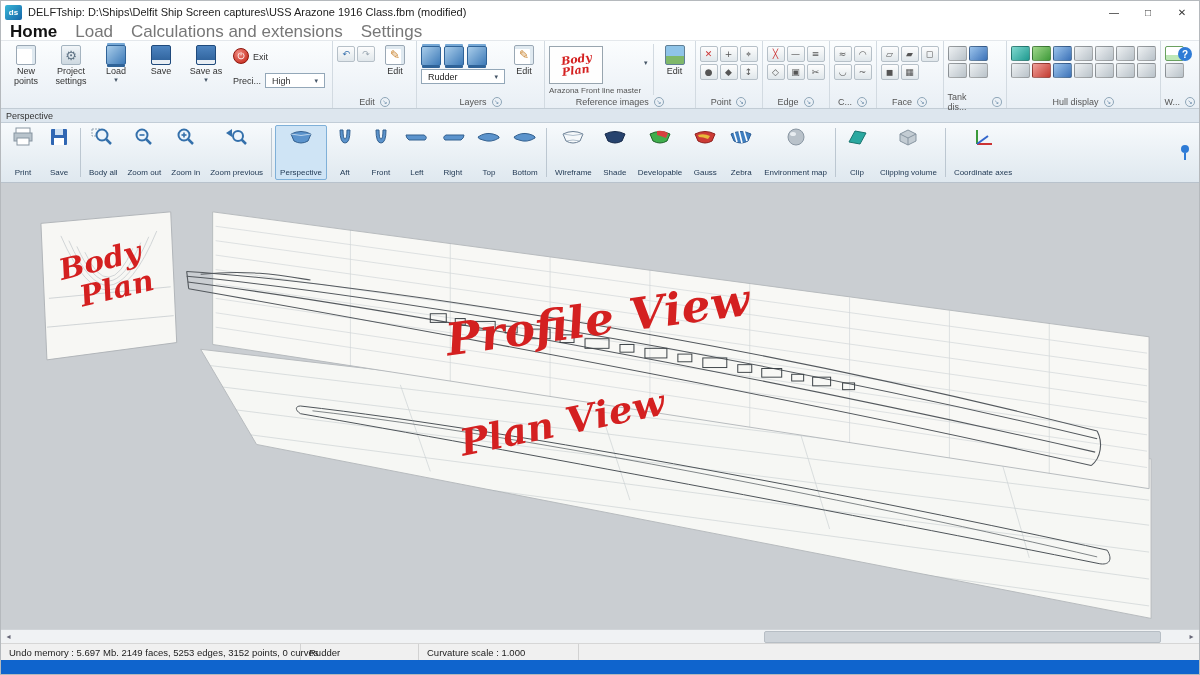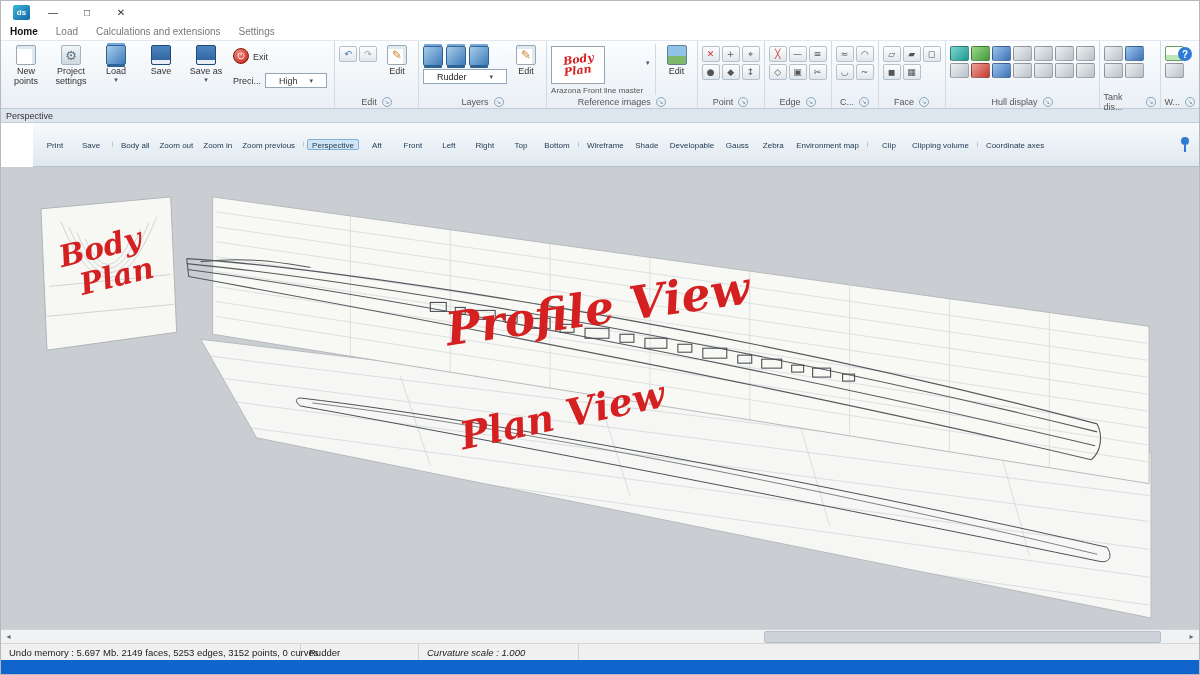--- a/index.html
+++ b/index.html
@@ -1,41 +1,41 @@
 <!DOCTYPE html>
 <html><head>
 <meta charset="utf-8">
 <style>
   * { box-sizing: border-box; margin:0; padding:0; }
   html,body { width:1200px; height:675px; overflow:hidden; }
   body { font-family:"Liberation Sans", sans-serif; background:#fff; color:#222; }
   .app { width:1200px; height:675px; display:flex; flex-direction:column; position:relative; border:1px solid #b5b9bd; }
 
   
-  .titlebar { height:22px; background:#fff; display:flex; align-items:center; padding-left:12px; font-size:11px; flex:0 0 auto; }
+  .titlebar { height:22px; background:#fff; display:flex; align-items:center; padding-left:4px; font-size:11px; flex:0 0 auto; }
   .appicon { width:17px; height:15px; background:linear-gradient(135deg,#39b7d8,#1565a8); border-radius:2px; color:#fff; font-size:8px; display:flex; align-items:center; justify-content:center; margin-right:6px; font-weight:bold; }
   .title { flex:1; white-space:nowrap; overflow:hidden; }
   .winbtn { width:34px; height:22px; display:flex; align-items:center; justify-content:center; font-size:10px; color:#333; }
 
   
-  .menubar { height:18px; display:flex; align-items:center; background:#fff; font-size:10px; border-bottom:1px solid #e4e8ec; flex:0 0 auto; }
+  .menubar { height:18px; display:flex; align-items:center; background:#fff; font-size:17px; border-bottom:1px solid #e4e8ec; flex:0 0 auto; }
   .menutab { padding:0 9px; color:#777; height:100%; display:flex; align-items:center; }
   .menutab.active { color:#111; font-weight:bold; }
 
   
   .ribbon { height:68px; background:linear-gradient(#fbfdfe,#e9eff5); border-bottom:1px solid #c2ccd5; display:flex; position:relative; flex:0 0 auto; }
   .rgroup { display:flex; flex-direction:column; border-right:1px solid #d2dae1; padding:2px 4px 0; }
   .rbody { flex:1; display:flex; align-items:flex-start; gap:3px; }
   .rlabel { height:13px; font-size:9px; color:#555; display:flex; align-items:center; justify-content:center; gap:5px; }
   .launcher { width:10px; height:10px; border:1px solid #8fa6b8; border-radius:50%; font-size:6px; color:#5a7fa0; display:inline-flex; align-items:center; justify-content:center; line-height:1; }
   .rtall { width:42px; display:flex; flex-direction:column; align-items:center; font-size:9px; color:#333; text-align:center; line-height:1.15; padding-top:2px; }
   .rsmall { display:flex; align-items:center; gap:4px; font-size:9px; color:#333; padding:2px 3px; }
   .rcol { display:flex; flex-direction:column; gap:4px; padding-top:3px; }
   .dd { font-size:7px; color:#456; line-height:1; }
-  .rsel { background:#fff; border:1px solid #93a7b8; font-size:9px; height:15px; display:flex; align-items:center; gap:12px; padding:0 13px; min-width:60px; justify-content:space-between; }
+  .rsel { background:#fff; border:1px solid #93a7b8; font-size:9px; height:15px; display:flex; align-items:center; gap:12px; padding:0 6px; min-width:60px; justify-content:space-between; }
   .vdiv { width:1px; background:#d2dae1; align-self:stretch; margin:1px 2px; }
 
   
   .ic { width:20px; height:20px; display:flex; align-items:center; justify-content:center; border-radius:2px; margin-bottom:1px; font-family:"DejaVu Sans",sans-serif; font-size:13px; line-height:1; }
   .ic-page { background:#fff; border:1px solid #9aa8b5; box-shadow:inset -3px 3px 0 #dfe9f0; }
   .ic-gear { color:#5f7384; background:linear-gradient(#f2f6f9,#cdd8e0); border:1px solid #a5b4c0; }
   .ic-stack { background:linear-gradient(135deg,#a9cdea,#3d7ab8); border:1px solid #2f6398; box-shadow:0 -3px 0 -1px #77a9d6, 0 3px 0 -1px #2f6398; }
   .ic-disk { background:linear-gradient(#4d84c0,#2a5d96); border:1px solid #1f4a7c; box-shadow:inset 0 -6px 0 -2px #e8eef4; }
   .ic-exit { width:16px; height:16px; border-radius:50%; background:radial-gradient(circle at 35% 30%, #f08a80, #c01d10); border:1px solid #8f150b; color:#fff; font-size:9px; }
   .ic-glyph { color:#3a72ad; font-size:15px; }
@@ -53,21 +53,21 @@
   .tile-red { background:linear-gradient(135deg,#f0a09a,#c23a30); }
   .tile-silver { background:linear-gradient(135deg,#eef1f3,#b9c2c9); }
   .tile-greendoc { background:linear-gradient(#fff 60%, #bfe8b8 60%); border:1px solid #69a05f; }
   .refthumb { width:54px; height:38px; background:#fefefe; border:1px solid #98a5af; display:flex; flex-direction:column; align-items:center; justify-content:center; transform:none; }
   .refthumb span { font-family:"DejaVu Serif", serif; font-style:italic; font-weight:bold; color:#d42020; font-size:11px; line-height:1; transform:rotate(-8deg); }
   .refcap { font-size:8px; color:#555; text-align:center; padding:1px 0; white-space:nowrap; }
   .helpcircle { position:absolute; right:7px; top:6px; width:14px; height:14px; border-radius:50%; background:#2e7bd6; color:#fff; font-size:10px; font-weight:bold; display:flex; align-items:center; justify-content:center; }
 
   
   .panelheader { height:14px; background:#dde6ee; border-bottom:1px solid #c2cdd7; font-size:9px; color:#333; display:flex; align-items:center; padding-left:5px; flex:0 0 auto; }
-  .vtoolbar { height:44px; background:linear-gradient(#f7fafc,#dfe8ef); border-bottom:1px solid #b8c2cc; display:flex; align-items:stretch; padding:16px 4px; flex:0 0 auto;margin-left:32px; }
+  .vtoolbar { height:60px; background:linear-gradient(#f7fafc,#dfe8ef); border-bottom:1px solid #b8c2cc; display:flex; align-items:stretch; padding:2px 4px; flex:0 0 auto; }
   .vbtn { display:flex; flex-direction:column; align-items:center; padding:1px 4px 2px; font-size:8px; color:#1c3least; color:#1d3550; border:1px solid transparent; }
   .vbtn .vlbl { margin-top:auto; white-space:nowrap; }
   .vbtn.active { background:#cfe4f5; border:1px solid #7fb0d8; border-radius:2px; }
   .vsep { width:1px; background:#bcc7d1; margin:3px 3px; }
   .vic { width:26px; height:20px; display:block; }
   .pin { margin-left:auto; display:flex; align-items:center; padding-right:3px; }
 
   .viewport { flex:1 1 auto; background:#caced2; position:relative; overflow:hidden; }
   .viewport svg { display:block; width:100%; height:100%; }
 
@@ -75,30 +75,31 @@
   .hscroll { height:14px; background:#f0f2f4; border-top:1px solid #d0d4d8; display:flex; align-items:center; flex:0 0 auto; }
   .sarrow { width:15px; height:14px; font-size:8px; color:#667; display:flex; align-items:center; justify-content:center; }
   .strack { flex:1; height:14px; position:relative; }
   .sthumb { position:absolute; left:64%; width:34%; top:1px; bottom:1px; background:#cdd3d9; border:1px solid #b7bec5; border-radius:2px; }
 
   
   .statusbar { height:17px; background:#f0f0f0; border-top:1px solid #d6d6d6; display:flex; font-size:9.5px; color:#222; align-items:stretch; flex:0 0 auto; }
   .scell { padding:0 8px; border-right:1px solid #d2d2d2; display:flex; align-items:center; white-space:nowrap; }
   .scell.c1 { width:300px; }
   .scell.c2 { width:118px; }
-  .scell.c3 { width:160px;font-style:italic; }
+  .scell.c3 { width:160px; }
   .taskstrip { height:14px; background:#0f64cd; flex:0 0 auto; }
 </style>
 </head>
 <body>
 
 <div class="app">
 
   <div class="titlebar">
     <span class="appicon">ds</span>
+    <span class="title">DELFTship: D:\Ships\Delfit Ship Screen captures\USS  Arazone 1916 Class.fbm (modified)</span>
     <span class="winbtn">—</span>
     <span class="winbtn">□</span>
     <span class="winbtn">✕</span>
   </div>
 
   <div class="menubar">
     <span class="menutab active">Home</span>
     <span class="menutab">Load</span>
     <span class="menutab">Calculations and extensions</span>
     <span class="menutab">Settings</span>
@@ -311,54 +312,54 @@
         </div>
       </div>
       <div class="rlabel">
         <span>Face</span>
         <span class="launcher">↘</span>
       </div>
     </div>
 
     <div class="rgroup">
       <div class="rbody">
+        <div class="tilegrid" style="grid-template-columns:repeat(2,19px);">
+          <span class="tile tile-silver"></span>
+          <span class="tile tile-blue"></span>
+          <span class="tile tile-silver"></span>
+          <span class="tile tile-silver"></span>
+        </div>
+      </div>
+      <div class="rlabel">
+        <span>Tank dis...</span>
+        <span class="launcher">↘</span>
+      </div>
+    </div>
+
+    <div class="rgroup">
+      <div class="rbody">
         <div class="tilegrid" style="grid-template-columns:repeat(7,19px);">
           <span class="tile tile-teal"></span>
           <span class="tile tile-green"></span>
           <span class="tile tile-blue"></span>
           <span class="tile tile-silver"></span>
           <span class="tile tile-silver"></span>
           <span class="tile tile-silver"></span>
           <span class="tile tile-silver"></span>
           <span class="tile tile-silver"></span>
           <span class="tile tile-red"></span>
           <span class="tile tile-blue"></span>
           <span class="tile tile-silver"></span>
           <span class="tile tile-silver"></span>
           <span class="tile tile-silver"></span>
           <span class="tile tile-silver"></span>
         </div>
       </div>
       <div class="rlabel">
         <span>Hull display</span>
-        <span class="launcher">↘</span>
-      </div>
-    </div>
-
-    <div class="rgroup">
-      <div class="rbody">
-        <div class="tilegrid" style="grid-template-columns:repeat(2,19px);">
-          <span class="tile tile-silver"></span>
-          <span class="tile tile-blue"></span>
-          <span class="tile tile-silver"></span>
-          <span class="tile tile-silver"></span>
-        </div>
-      </div>
-      <div class="rlabel">
-        <span>Tank dis...</span>
         <span class="launcher">↘</span>
       </div>
     </div>
 
     <div class="rgroup" style="border-right:none;">
       <div class="rbody">
         <div class="tilegrid" style="grid-template-columns:19px;">
           <span class="tile tile-greendoc"></span>
           <span class="tile tile-silver"></span>
         </div>

